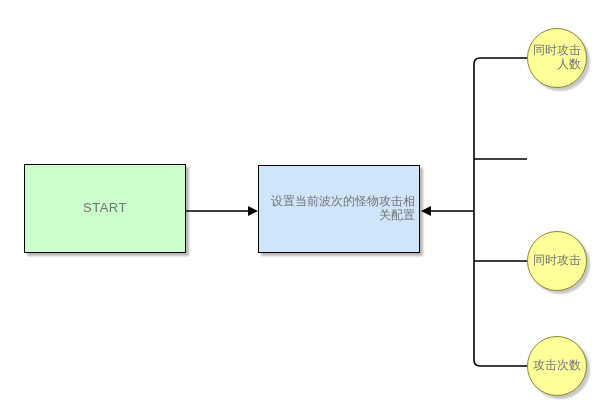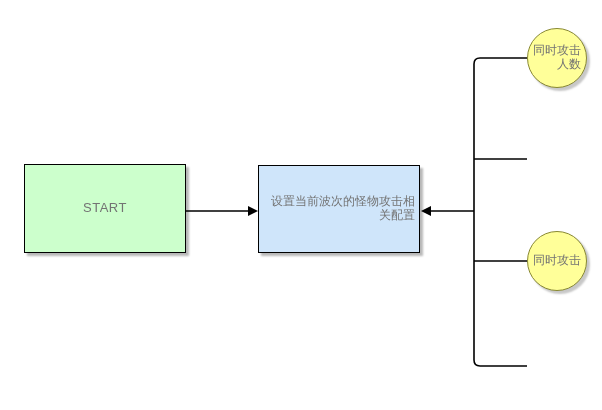--- a/index.html
+++ b/index.html
@@ -112,14 +112,15 @@
   <div class="node node-rect node-start">START</div>
 
   <div class="node node-rect node-process">设置当前波次的怪物攻击相关配置</div>
 
   <div class="node node-circle c1">同时攻击
 人数</div>
 
 
   <div class="node node-circle c3">同时攻击</div>
 
+  <div class="node node-circle c4">攻击次数</div>
 
 </div>
 
 </body></html>

